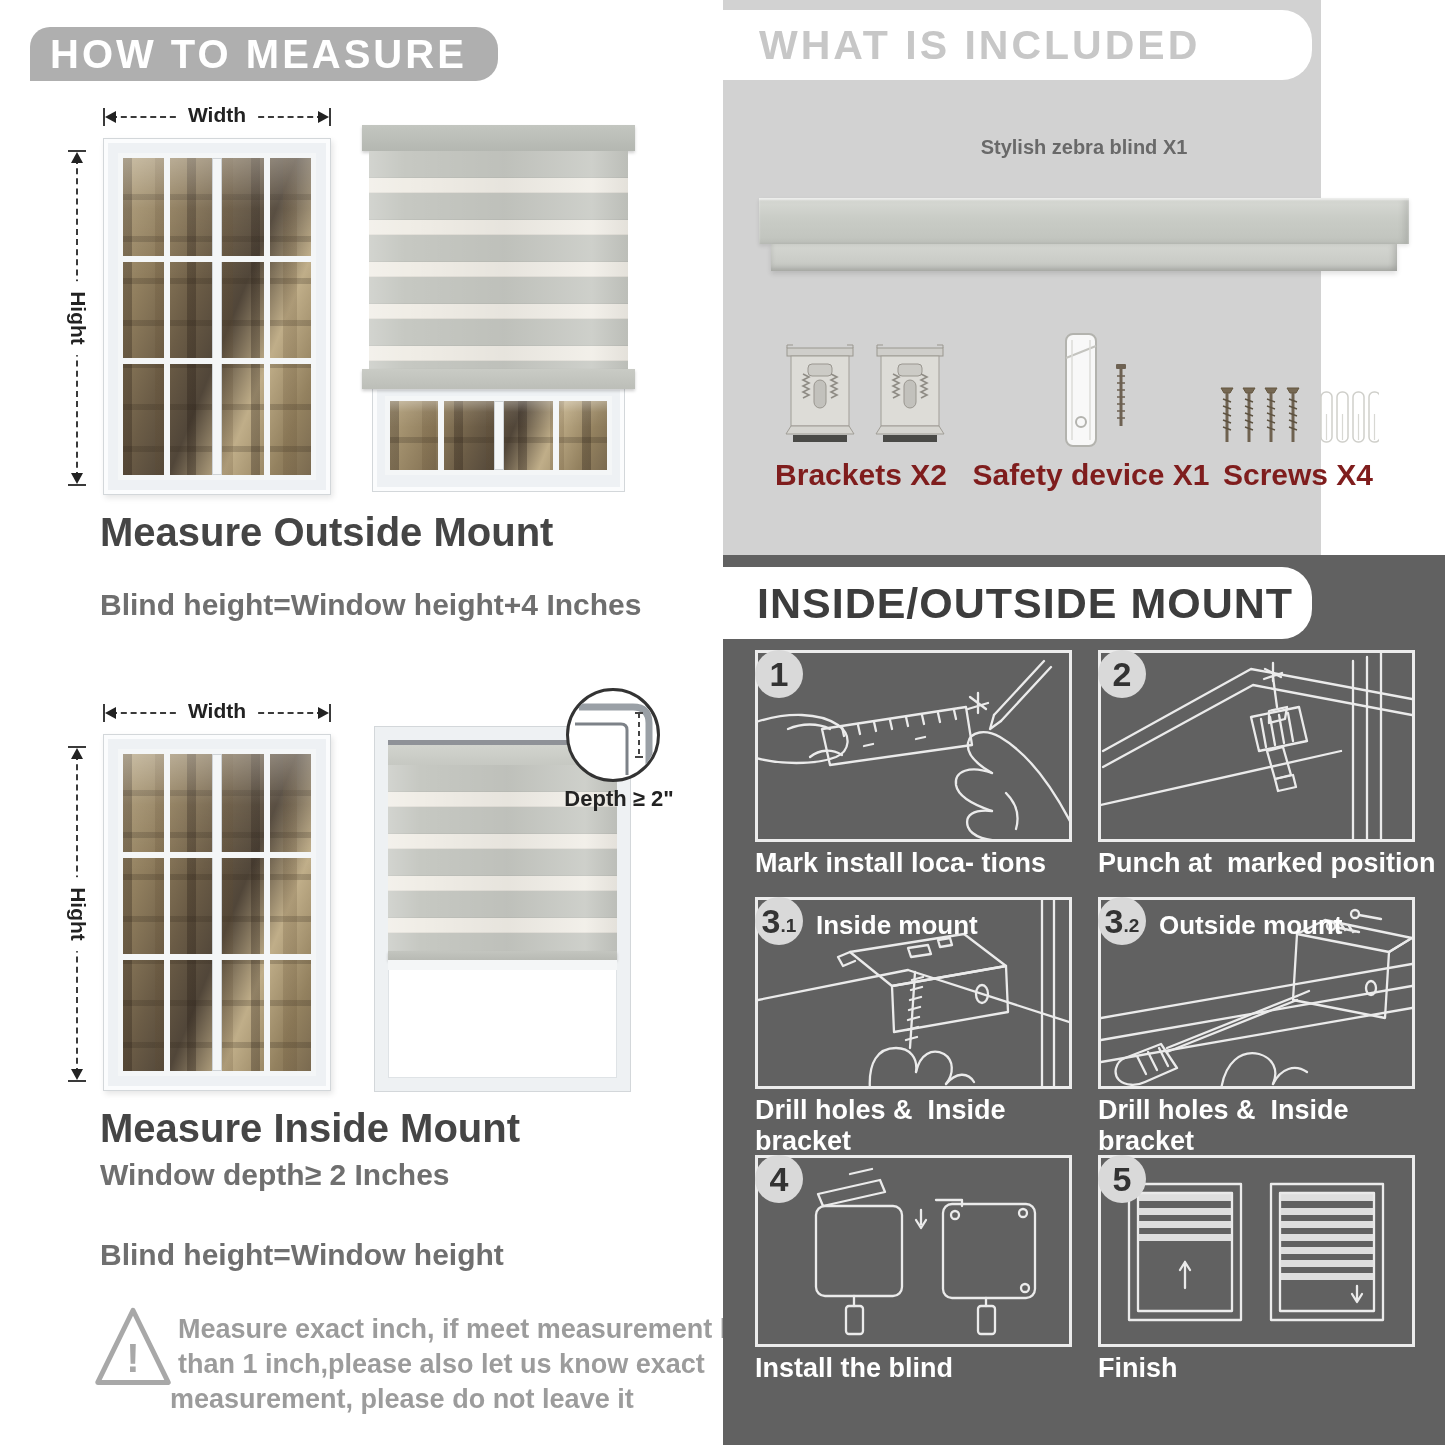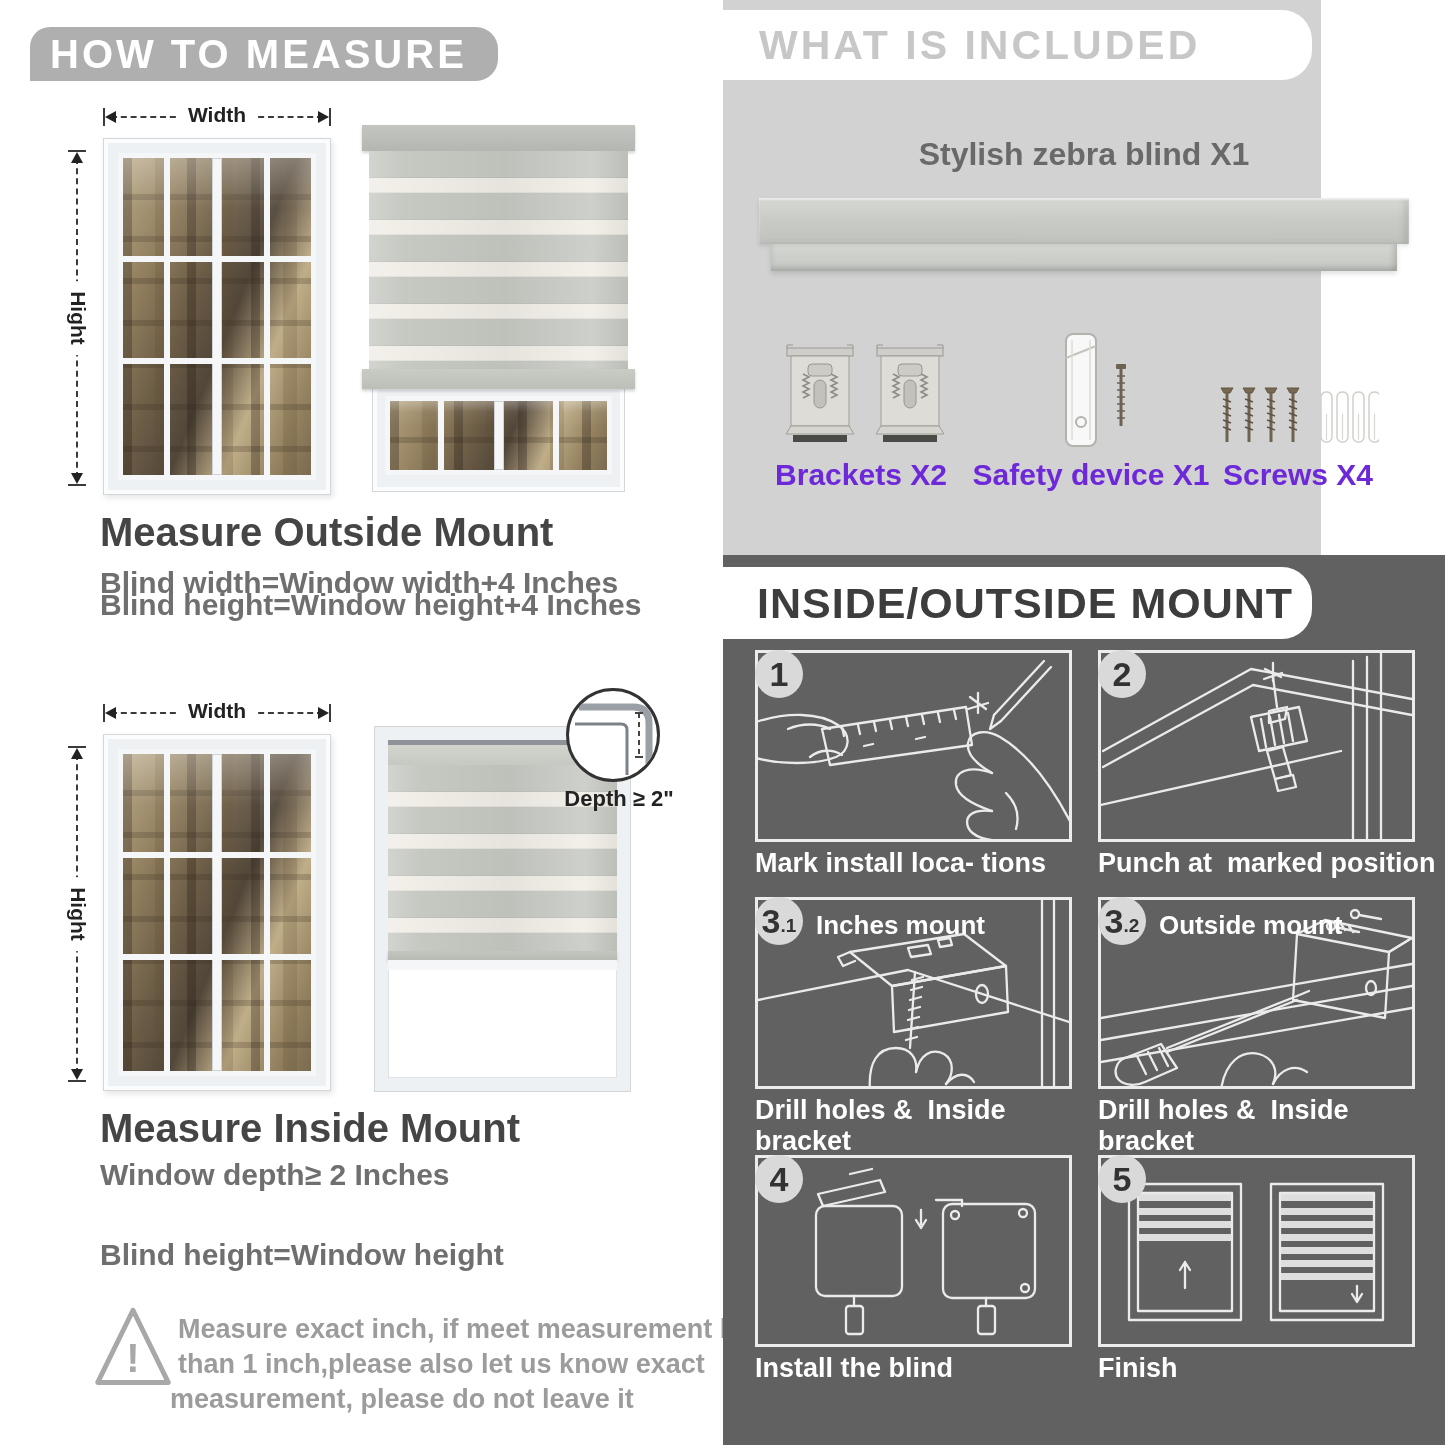--- a/index.html
+++ b/index.html
@@ -57,28 +57,28 @@
 
   .warn-text{font-size:27px;font-weight:bold;color:#9c9c9c;line-height:35px;}
   .depth-lbl{font-size:22px;font-weight:bold;color:#222;white-space:nowrap;}
   .magnifier{border:3px solid #333;border-radius:50%;background:#fff;overflow:hidden;box-sizing:border-box;}
 
   
   .right-top{left:723px;top:0;width:598px;height:555px;background:#d2d2d2;}
   .wii-bar{left:0;top:10px;width:589px;height:70px;background:#fff;border-radius:0 30px 30px 0;
            color:#c7c7c7;font-size:41px;font-weight:bold;letter-spacing:3px;line-height:70px;
            padding-left:36px;box-sizing:border-box;white-space:nowrap;}
-  .blind-lbl{left:0;top:136px;width:722px;text-align:center;font-size:32px;font-weight:bold;color:#696969;}
+  .blind-lbl{left:0;top:136px;width:722px;text-align:center;font-size:20px;font-weight:bold;color:#696969;}
   .hr-top{left:36px;top:198px;width:650px;height:46px;
           background:linear-gradient(180deg,#d8dad5 0%,#c9ccc6 45%,#c0c3bd 100%);
           box-shadow:inset 0 2px 2px rgba(255,255,255,.65), inset -5px 0 6px rgba(0,0,0,.10), 0 2px 4px rgba(0,0,0,.10);}
   .hr-lip{left:48px;top:244px;width:626px;height:27px;
           background:linear-gradient(180deg,#d4d6d1,#c5c7c2);
           box-shadow:inset 0 -4px 5px rgba(0,0,0,.12), inset -5px 0 5px rgba(0,0,0,.08), 0 3px 5px rgba(0,0,0,.12);}
-  .item-lbl{top:458px;text-align:center;font-size:30px;font-weight:bold;color:#6d28d9;white-space:nowrap;}
+  .item-lbl{top:458px;text-align:center;font-size:30px;font-weight:bold;color:#7f1d1d;white-space:nowrap;}
 
   
   .right-bottom{left:723px;top:555px;width:722px;height:890px;background:#616161;}
   .iom-bar{left:0;top:12px;width:589px;height:72px;background:#fff;border-radius:0 30px 30px 0;
            color:#3d3d3d;font-size:43px;font-weight:bold;letter-spacing:1px;line-height:72px;
            padding-left:34px;box-sizing:border-box;white-space:nowrap;}
   .panel{position:absolute;width:317px;height:192px;border:3px solid #ececec;box-sizing:border-box;background:#616161;}
   .badge{position:absolute;left:-3px;top:-3px;width:48px;height:48px;border-radius:50%;background:#d9d9d9;
          color:#333;font-weight:bold;font-size:34px;display:flex;align-items:center;justify-content:center;z-index:2;}
   .badge .sub{font-size:19px;margin-top:10px;}
@@ -128,21 +128,20 @@
         <div class="mv c" style="left:calc(50% - 5px);width:10px;"></div>
         <div class="mv" style="left:75%;width:6px;"></div>
       </div>
     </div>
     <div class="abs cassette" style="left:0;top:0;width:100%;height:26px;"></div>
     <div class="abs zfab" style="left:7px;right:7px;top:26px;height:218px;"></div>
     <div class="abs railbar" style="left:0;top:244px;width:100%;height:20px;"></div>
   </div>
 
   <div class="abs h1g" style="left:100px;top:510px;">Measure Outside Mount</div>
-  <div class="abs subline" style="left:100px;top:566px;">Blind width=Window width+4 Inches</div>
   <div class="abs subline" style="left:100px;top:588px;">Blind height=Window height+4 Inches</div>
 
   <div class="abs harrow" style="left:103px;top:702px;width:228px;">
     <div class="tickl"></div>
       <div class="tickr"></div>
       <div class="line"></div>
     <div class="ahl"></div>
       <div class="ahr"></div>
     <span class="lbl">Width</span>
   </div>
@@ -330,21 +329,21 @@
         </g>
       </svg>
     </div>
     <div class="caption" style="left:375px;top:293px;">Punch at  marked position</div>
 
     <div class="panel" style="left:32px;top:342px;">
       <div class="badge">
           <span>3</span>
           <span class="sub">.1</span>
         </div>
-      <div class="pl-lbl">Inches mount</div>
+      <div class="pl-lbl">Inside mount</div>
       <svg viewBox="0 0 311 186">
         <g class="lineart">
           <path d="M0,100 L150,70 M150,70 L311,122"></path>
           <path d="M284,0 V186 M296,0 V186"></path>
           <path d="M92,52 L206,34 L248,66 L134,86 Z"></path>
           <path d="M150,48 l20,-3 l3,9 l-20,3 Z"></path>
           <path d="M180,40 l12,-2 l2,7 l-12,2 Z"></path>
           <path d="M134,86 L248,66 L250,112 L136,132 Z"></path>
           <ellipse cx="224" cy="94" rx="6" ry="9"></ellipse>
           <path d="M92,52 l-12,5 l5,9 l12,-5"></path>

